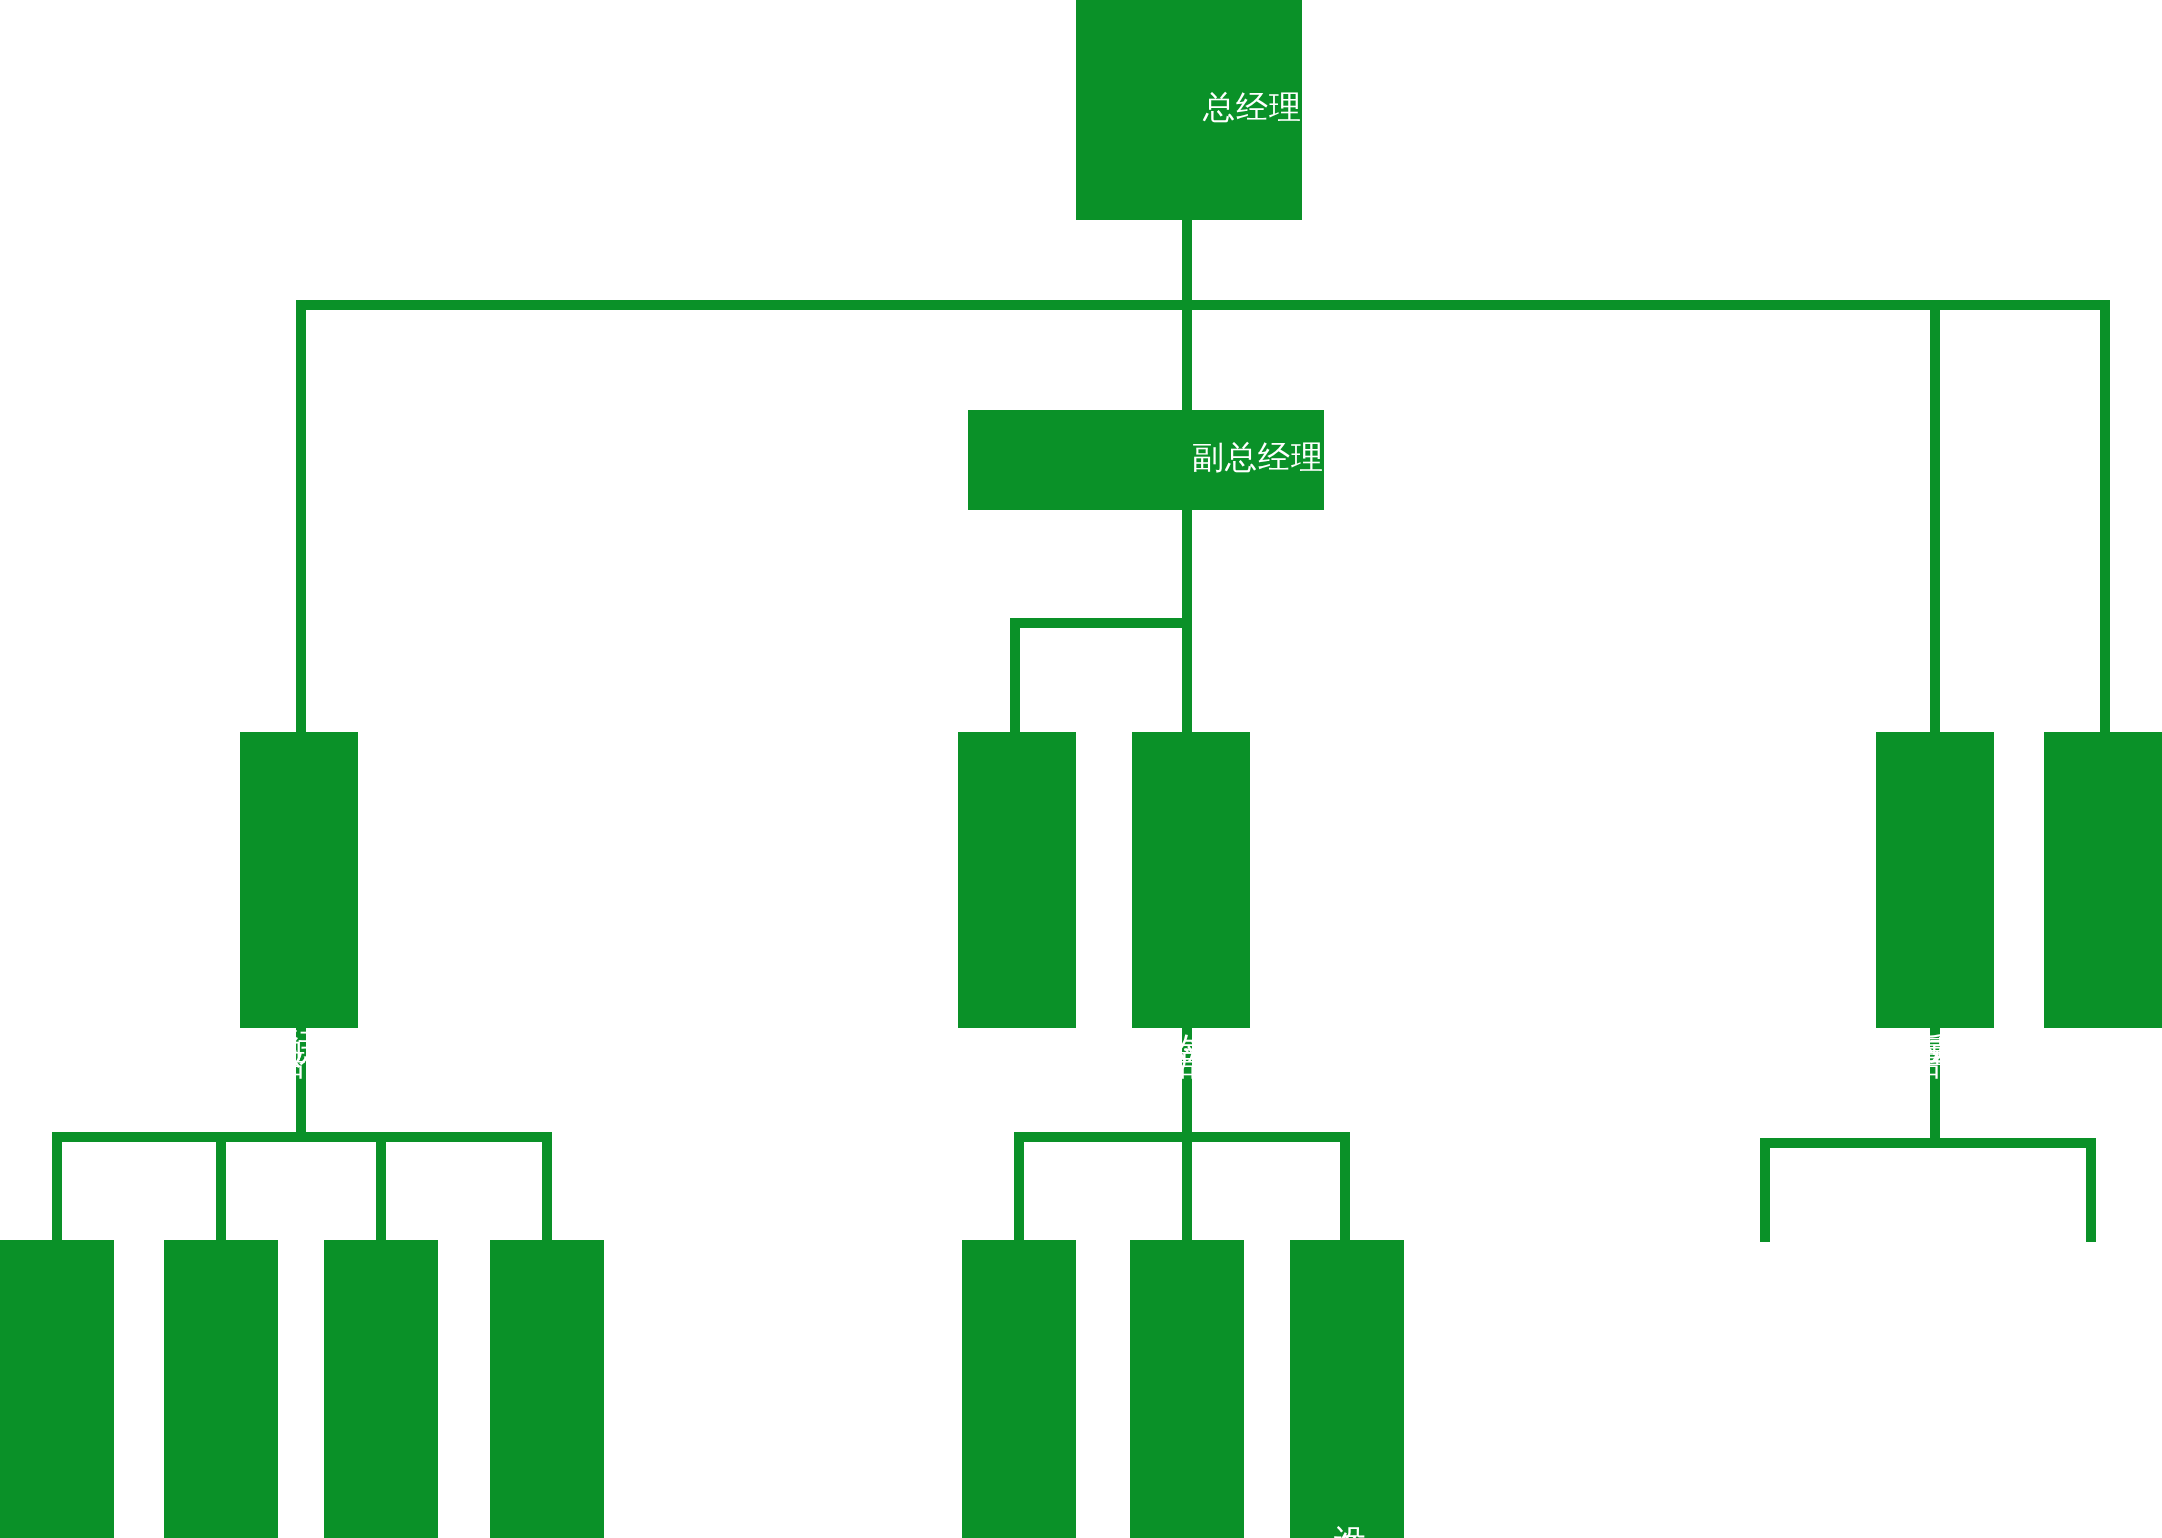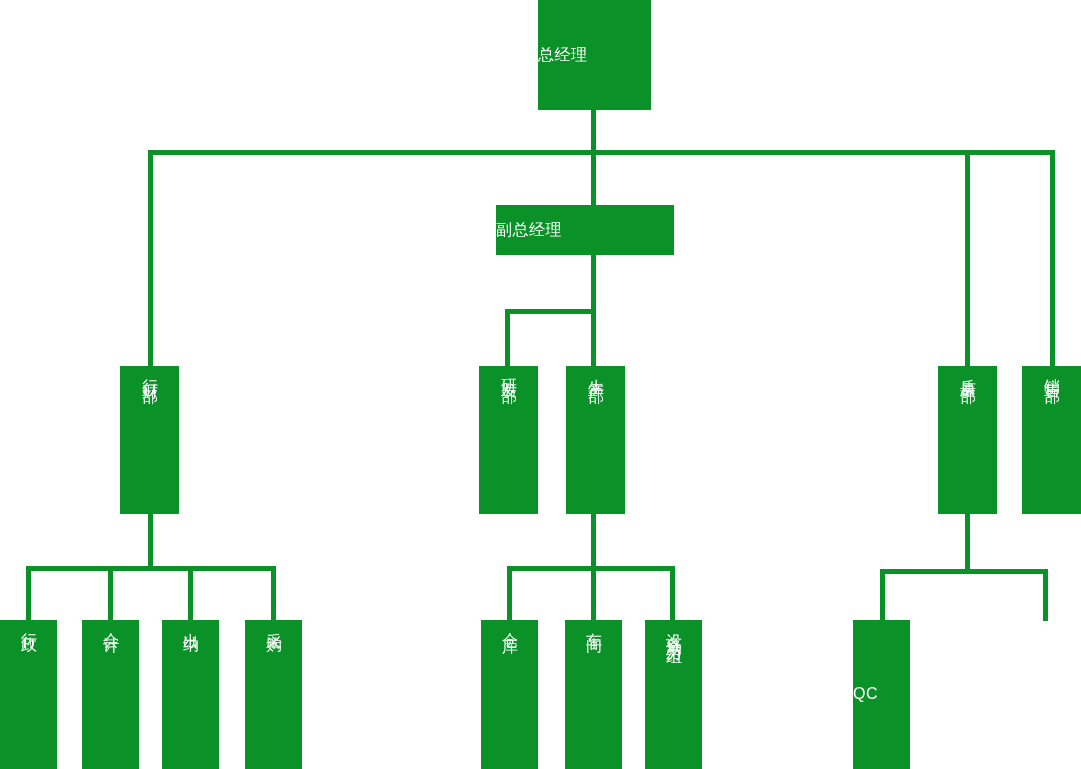--- a/index.html
+++ b/index.html
@@ -17,21 +17,21 @@
     height: 769px;
     background: #ffffff;
     overflow: hidden;
   }
   .node {
     position: absolute;
     background: #0a9128;
     color: #ffffff;
     display: flex;
     align-items: center;
-    justify-content: flex-start;
+    justify-content: flex-end;
     text-align: center;
     box-sizing: border-box;
     font-size: 16px;
     line-height: 1.18;
     letter-spacing: 0.5px;
     font-weight: 400;
   }
   .node.horiz {
     writing-mode: horizontal-tb;
   }
@@ -89,21 +89,21 @@
   <div class="conn" style="left:965px; top:513px; width:5px; height:59px;"></div>
 
   <div class="conn" style="left:880px; top:569px; width:168px; height:5px;"></div>
   <div class="conn" style="left:880px; top:569px; width:5px; height:52px;"></div>
   <div class="conn" style="left:1043px; top:569px; width:5px; height:52px;"></div>
 
   <div class="node horiz" style="left:538px; top:0px; width:113px; height:110px;">
     <span class="label">总经理</span>
   </div>
 
-  <div class="node horiz" style="left:496px; top:205px; width:178px; height:50px;">
+  <div class="node horiz" style="left:484px; top:205px; width:178px; height:50px;">
     <span class="label">副总经理</span>
   </div>
 
   <div class="node vert" style="left:120px; top:366px; width:59px; height:148px;">
     <span class="label">行财部</span>
   </div>
 
   <div class="node vert" style="left:479px; top:366px; width:59px; height:148px;">
     <span class="label">研发部</span>
   </div>
@@ -141,18 +141,15 @@
   </div>
 
   <div class="node vert" style="left:565px; top:620px; width:57px; height:149px;">
     <span class="label">车间</span>
   </div>
 
   <div class="node vert" style="left:645px; top:620px; width:57px; height:149px;">
     <span class="label">设备动力组</span>
   </div>
 
-  <div class="node horiz" style="left:853px; top:620px; width:57px; height:149px;">
-    <span class="label">QC</span>
-  </div>
 
 
 </div>
 
 </body></html>

